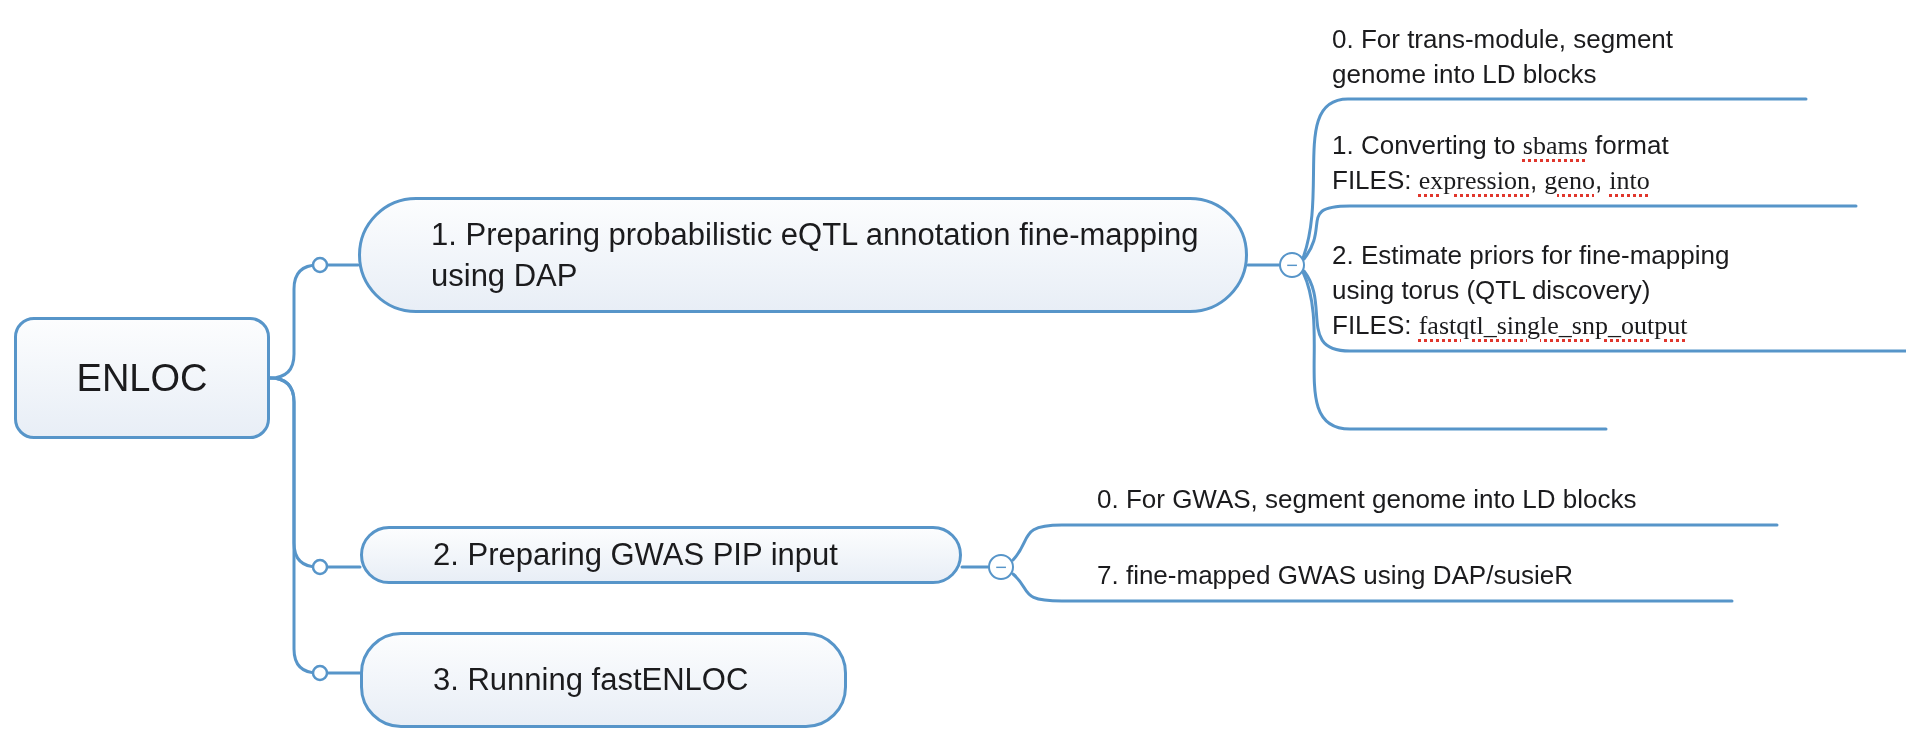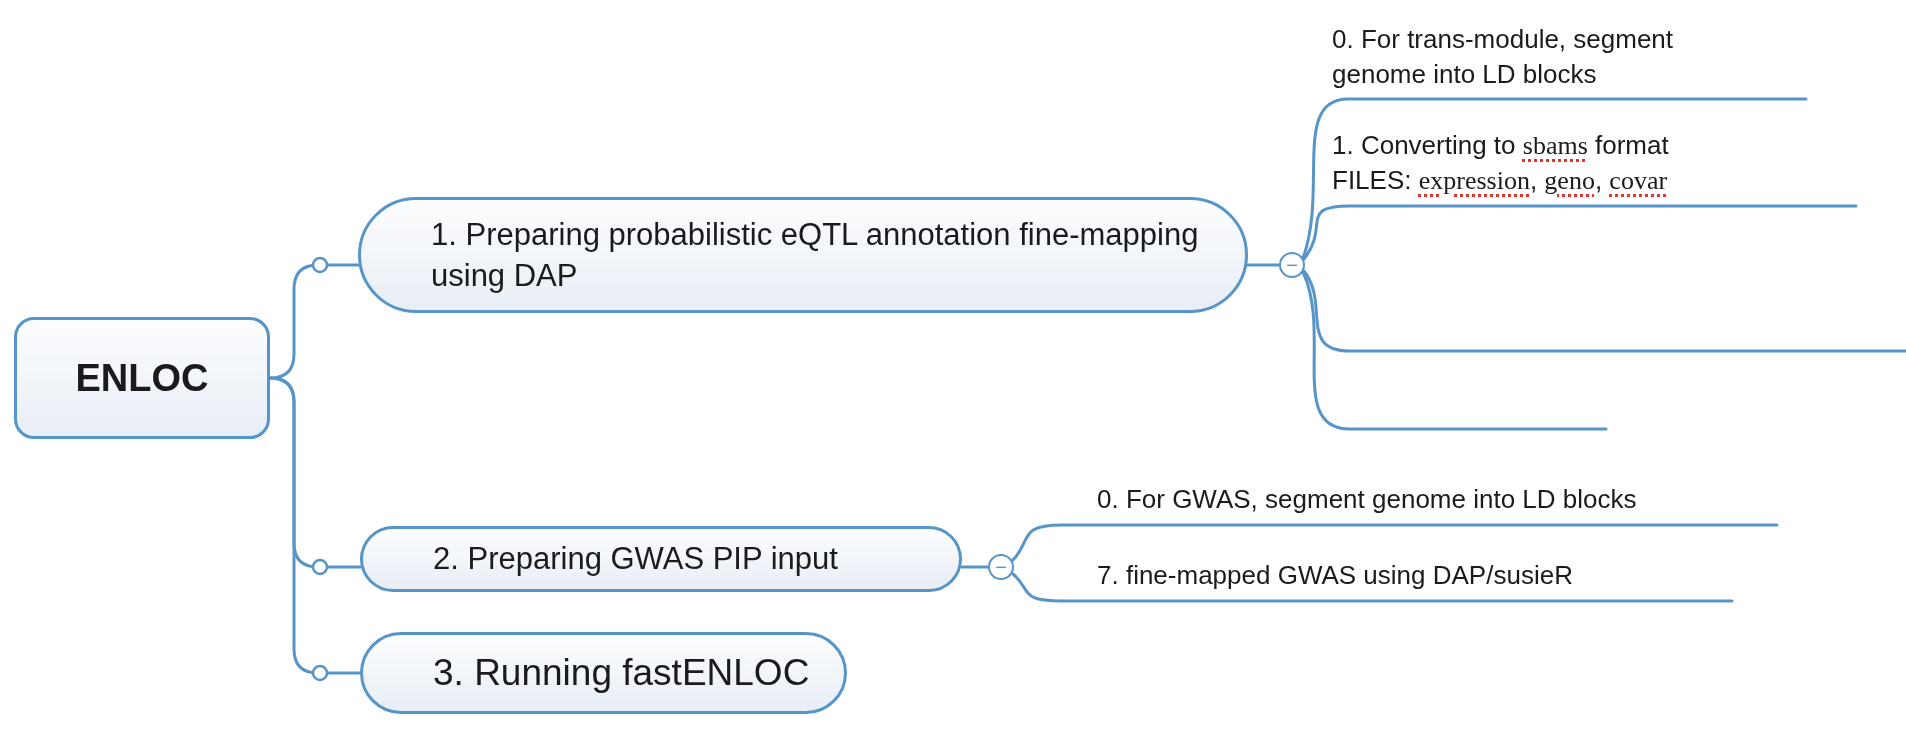--- a/index.html
+++ b/index.html
@@ -27,38 +27,38 @@
     color: var(--text, #1b1b1d);
   }
   .node .node-label { width: 100%; }
 
   .root-node {
     left: 14px; top: 317px; width: 256px; height: 122px;
     border-radius: 20px;
     justify-content: center;
     font-size: 38px;
   }
-  .root-node .node-label { text-align: center; font-weight: bold; }
+  .root-node .node-label { text-align: center; }
 
   .branch-node-1 {
     left: 358px; top: 197px; width: 890px; height: 116px;
     border-radius: 62px;
     font-size: 31px; line-height: 1.33;
     padding-left: 70px; padding-right: 34px;
   }
   .branch-node-2 {
-    left: 360px; top: 526px; width: 602px; height: 66px;
+    left: 360px; top: 526px; width: 602px; height: 58px;
     border-radius: 41px;
     font-size: 31px;
     padding-left: 70px; padding-right: 30px;
   }
   .branch-node-3 {
-    left: 360px; top: 632px; width: 487px; height: 82px;
+    left: 360px; top: 632px; width: 487px; height: 96px;
     border-radius: 41px;
-    font-size: 37px;
+    font-size: 31px;
     padding-left: 70px; padding-right: 30px;
   }
 
   .leaf {
     position: absolute;
     font-size: 26px;
     line-height: 35px;
     color: var(--text, #1b1b1d);
   }
   .leaf-line { white-space: nowrap; }
@@ -135,23 +135,28 @@
     <span>−</span>
   </div>
 
   <div class="leaf" style="left:1332px; top:22px;">
     <div class="leaf-line">0. For trans-module, segment</div>
     <div class="leaf-line">genome into LD blocks</div>
   </div>
 
   <div class="leaf" style="left:1332px; top:128px;">
     <div class="leaf-line">1. Converting to <span class="misspell">sbams</span> format</div>
-    <div class="leaf-line">FILES: <span class="misspell">expression</span>, <span class="misspell">geno</span>, <span class="misspell">covar</span></div>
+    <div class="leaf-line">FILES: <span class="misspell">expression</span>, <span class="misspell">geno</span>, <span class="misspell">into</span></div>
   </div>
 
+  <div class="leaf" style="left:1332px; top:238px;">
+    <div class="leaf-line">2. Estimate priors for fine-mapping</div>
+    <div class="leaf-line">using torus (QTL discovery)</div>
+    <div class="leaf-line">FILES: <span class="misspell">fastqtl_single_snp_output</span></div>
+  </div>
 
 
   <div class="leaf" style="left:1097px; top:482px;">
     <div class="leaf-line">0. For GWAS, segment genome into LD blocks</div>
   </div>
 
   <div class="leaf" style="left:1097px; top:558px;">
     <div class="leaf-line">7. fine-mapped GWAS using DAP/susieR</div>
   </div>
 

